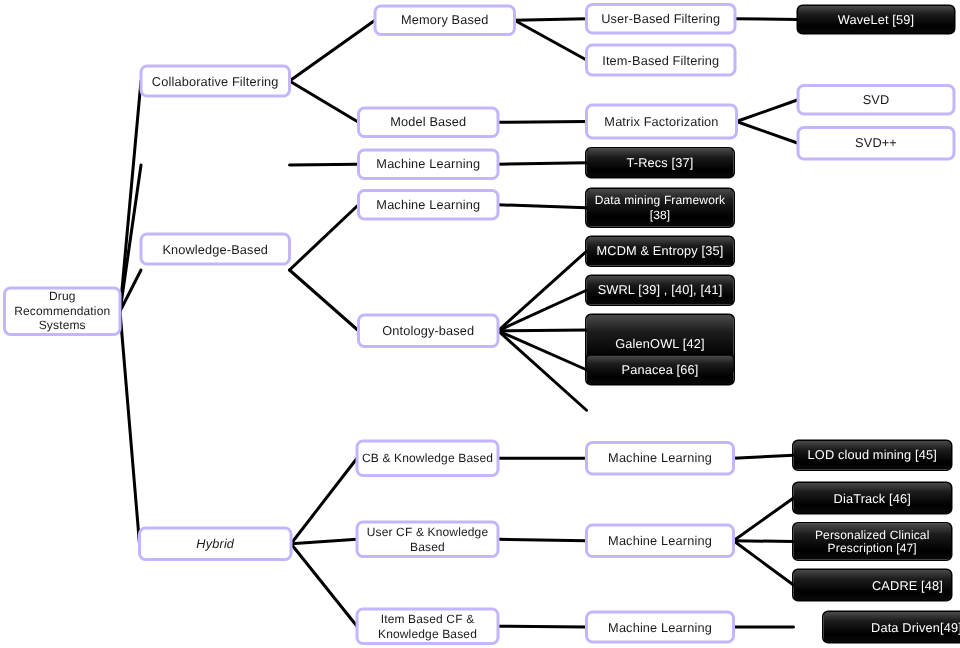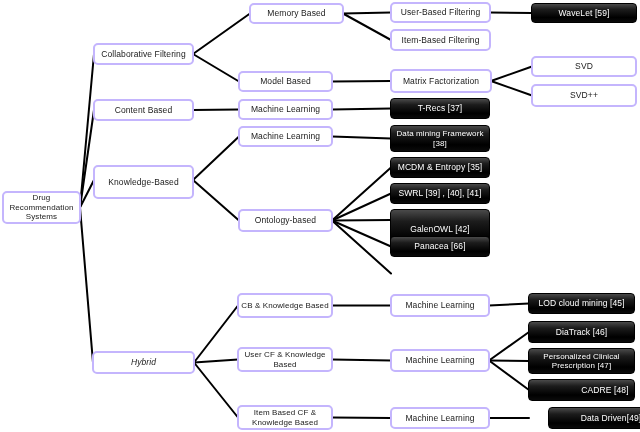--- a/index.html
+++ b/index.html
@@ -43,21 +43,21 @@
   #n-userbased{left:390px;top:2px;width:101px;height:21px;}
   #n-wavelet{left:531px;top:3px;width:106px;height:20px;}
   #n-itembased{left:390px;top:29px;width:101px;height:22px;}
   #n-model{left:238px;top:71px;width:95px;height:21px;}
   #n-matrix{left:390px;top:69px;width:102px;height:24px;}
   #n-svd{left:531px;top:56px;width:106px;height:21px;}
   #n-svdpp{left:531px;top:84px;width:106px;height:23px;}
   #n-content{left:93px;top:99px;width:101px;height:22px;}
   #n-ml_content{left:238px;top:99px;width:95px;height:21px;}
   #n-trecs{left:390px;top:98px;width:100px;height:21px;}
-  #n-kb{left:93px;top:165px;width:101px;height:34px;}
+  #n-kb{left:93px;top:155px;width:101px;height:22px;}
   #n-ml_kb{left:238px;top:126px;width:95px;height:21px;}
   #n-dmf{left:390px;top:125px;width:100px;height:27px;}
   #n-ontology{left:238px;top:209px;width:95px;height:23px;}
   #n-mcdm{left:390px;top:157px;width:100px;height:21px;}
   #n-swrl{left:390px;top:183px;width:100px;height:21px;}
   #n-galenowl{left:390px;top:209px;width:100px;height:40px;}
   #n-panacea{left:390px;top:236px;width:100px;height:21px;}
   #n-semmed{left:390px;top:263px;width:100px;height:21px;}
   #n-hybrid{left:92px;top:351px;width:103px;height:23px;font-style:italic;}
   #n-cbkb{left:237px;top:293px;width:96px;height:25px;}
@@ -117,21 +117,20 @@
 Systems</div>
   <div class="node white" id="n-cf">Collaborative Filtering</div>
   <div class="node white" id="n-memory">Memory Based</div>
   <div class="node white" id="n-userbased">User-Based Filtering</div>
   <div class="node black" id="n-wavelet">WaveLet [59]</div>
   <div class="node white" id="n-itembased">Item-Based Filtering</div>
   <div class="node white" id="n-model">Model Based</div>
   <div class="node white" id="n-matrix">Matrix Factorization</div>
   <div class="node white" id="n-svd">SVD</div>
   <div class="node white" id="n-svdpp">SVD++</div>
-  <div class="node white" id="n-content">Content Based</div>
   <div class="node white" id="n-ml_content">Machine Learning</div>
   <div class="node black" id="n-trecs">T-Recs [37]</div>
   <div class="node white" id="n-kb">Knowledge-Based</div>
   <div class="node white" id="n-ml_kb">Machine Learning</div>
   <div class="node black small" id="n-dmf">Data mining Framework
 [38]</div>
   <div class="node white" id="n-ontology">Ontology-based</div>
   <div class="node black" id="n-mcdm">MCDM &amp; Entropy [35]</div>
   <div class="node black" id="n-swrl">SWRL [39] , [40], [41]</div>
   <div class="node black" id="n-galenowl">GalenOWL [42]</div>

